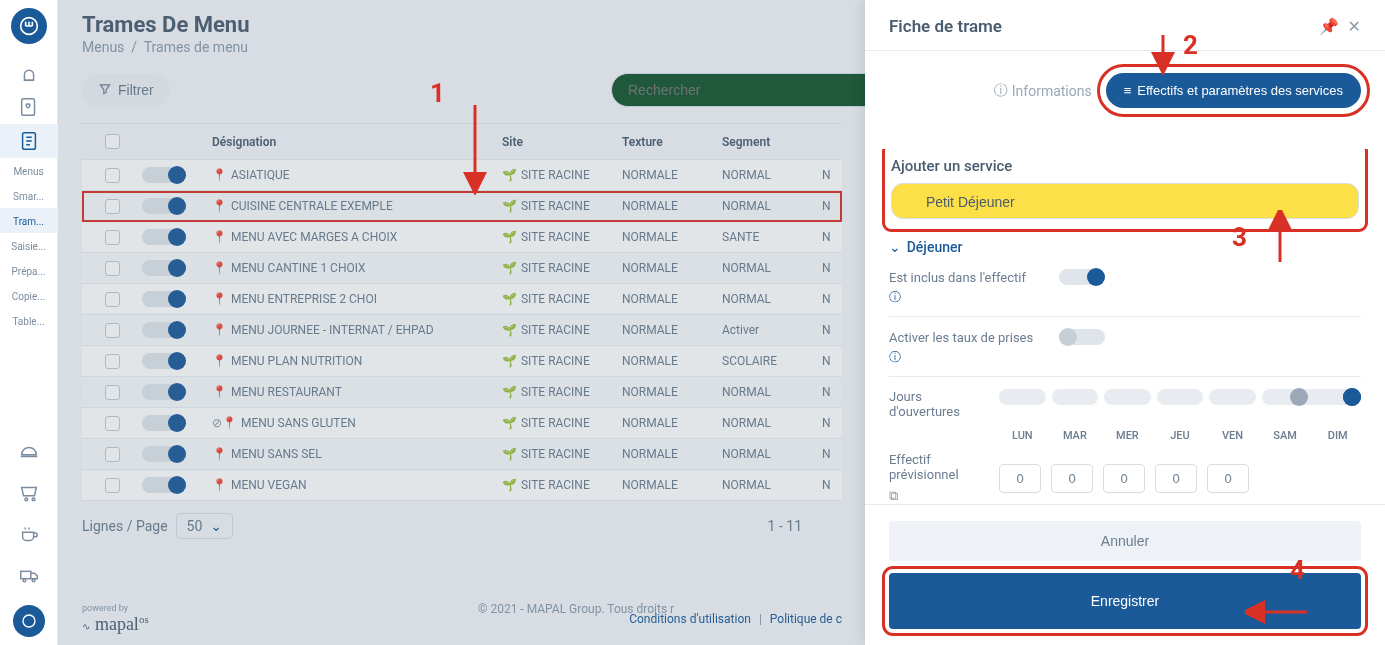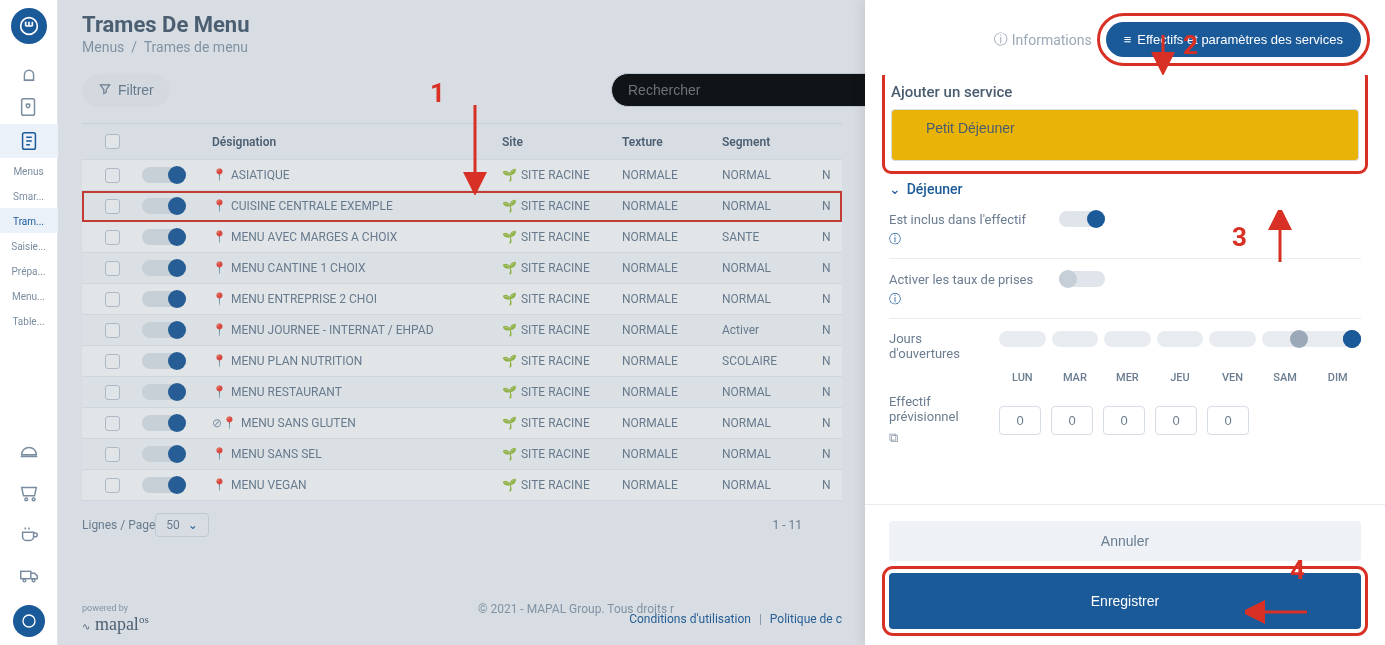--- a/index.html
+++ b/index.html
@@ -19,63 +19,63 @@
 
 .overlay { position: absolute; left: 58px; top: 0; right: 0; bottom: 0; background: rgba(90,110,130,0.18); }
 
 
 .main { position: absolute; left: 58px; top: 0; width: 1327px; height: 645px; padding: 12px 24px 0 24px; }
 .title { font-size: 22px; font-weight: 700; color: #4a5c70; margin-bottom: 2px; }
 .breadcrumb { font-size: 14px; color: #8a9aab; margin-bottom: 18px; }
 .breadcrumb a { color: #8a9aab; text-decoration: none; }
 .toolbar { display: flex; align-items: center; gap: 16px; margin-bottom: 16px; }
 .filter-btn { display: flex; align-items: center; gap: 6px; background: #eef1f5; border: none; border-radius: 18px; padding: 8px 16px; color: #6b7d90; font-size: 14px; cursor: pointer; }
-.search { flex: 0 0 330px; margin-left: auto; margin-right: 420px; border: 1px solid #d6dde5; border-radius: 18px; padding: 8px 16px; font-size: 14px; color: #8a9aab; background: #000000; }
+.search { flex: 0 0 330px; margin-left: auto; margin-right: 420px; border: 1px solid #d6dde5; border-radius: 18px; padding: 8px 16px; font-size: 14px; color: #8a9aab; background: #14532d; }
 
 
 .table { width: 760px; border-top: 1px solid #e0e5eb; }
 .thead, .trow { display: grid; grid-template-columns: 60px 70px 290px 120px 100px 100px 20px; align-items: center; height: 31px; border-bottom: 1px solid #e8ecf1; font-size: 12px; }
 .thead { color: #4a5c70; font-weight: 600; height: 36px; }
 .thead .th { cursor: pointer; }
 .trow { background: #fff; color: #6b7d90; }
 .trow.alt { background: #f7f9fb; }
 .trow.selected { outline: 2px solid #d93025; outline-offset: -2px; }
 .chk { display: flex; justify-content: center; }
 .chk-box { width: 15px; height: 15px; border: 1px solid #c0cad5; border-radius: 3px; background: #fff; }
 .toggle { width: 44px; height: 16px; background: #e0e5eb; border-radius: 10px; position: relative; }
 .toggle .knob { position: absolute; right: 0; top: -1px; width: 18px; height: 18px; background: #1b5a99; border-radius: 50%; }
 .designation { display: flex; align-items: center; gap: 4px; }
 .pin-icon { color: #8a9aab; font-size: 12px; }
 .site { display: flex; align-items: center; gap: 4px; color: #6b7d90; }
 .sprout { color: #3a9b5c; font-size: 12px; }
 
-.pager { display: flex; align-items: center; padding: 12px 0; color: #6b7d90; font-size: 12px; width: 760px; }
+.pager { display: flex; align-items: center; gap: 8px; padding: 12px 0; color: #6b7d90; font-size: 14px; width: 760px; }
 .pager .select { display: flex; align-items: center; gap: 8px; border: 1px solid #d6dde5; border-radius: 4px; padding: 4px 10px; }
 .pager .count { margin-left: auto; margin-right: 40px; }
 
 .footer { position: absolute; left: 24px; bottom: 10px; display: flex; align-items: center; gap: 24px; width: 760px; color: #8a9aab; font-size: 12px; }
 .footer .brand { font-size: 18px; color: #4a5c70; font-family: cursive; }
 .footer .links { margin-left: auto; display: flex; gap: 8px; }
 .footer .links a { color: #1b5a99; text-decoration: none; }
 
 
 .panel { position: absolute; right: 0; top: 0; width: 520px; height: 645px; background: #fff; box-shadow: -2px 0 12px rgba(0,0,0,0.1); display: flex; flex-direction: column; }
 .panel-header { display: flex; align-items: center; padding: 16px 24px 14px; border-bottom: 1px solid #e8ecf1; }
 .panel-title { font-size: 17px; font-weight: 600; color: #4a5c70; }
 .panel-header .pin, .panel-header .close { margin-left: 8px; color: #8a9aab; font-size: 16px; cursor: pointer; }
 .panel-header .spacer { flex: 1; }
 .panel-tabs { display: flex; justify-content: flex-end; gap: 14px; padding: 22px 24px 18px; align-items: center; }
 .tab-info { color: #9aa8b7; font-size: 14px; display: flex; align-items: center; gap: 4px; cursor: pointer; }
 .tab-active { background: #1b5a99; color: #fff; border: none; border-radius: 20px; padding: 10px 18px; font-size: 13px; display: flex; align-items: center; gap: 6px; cursor: pointer; outline: 3px solid #d93025; outline-offset: 6px; }
-.panel-body { flex: 1; overflow-y: auto; padding: 0 24px 12px; position: relative; }
+.panel-body { flex: 1; overflow-y: auto; padding: 0 24px 12px; position: relative; margin-top: 23px; }
 .panel-body::-webkit-scrollbar { width: 10px; }
 .panel-body::-webkit-scrollbar-thumb { background: #c6ced8; border-radius: 5px; }
 .add-service { outline: 3px solid #d93025; outline-offset: 4px; border-radius: 2px; margin-bottom: 14px; padding: 2px 2px 6px; }
 .add-label { font-size: 15px; color: #4a5c70; margin: 6px 0 8px; font-weight: 500; }
-.search-service { width: 100%; border: 1px solid #d6dde5; border-radius: 4px; padding: 10px 12px 24px 34px; font-size: 14px; color: #4a5c70; background: #eab308; position: relative; }
+.search-service { width: 100%; border: 1px solid #d6dde5; border-radius: 12px; padding: 10px 12px 8px 34px; font-size: 14px; color: #4a5c70; background: #fde047; position: relative; }
 .search-wrap { position: relative; }
 .search-wrap .sicon { position: absolute; left: 10px; top: 50%; transform: translateY(-50%); color: #9aa8b7; font-size: 15px; }
 .accordion { display: flex; align-items: center; gap: 6px; color: #1b5a99; font-size: 14px; font-weight: 500; margin: 6px 0 14px; cursor: pointer; }
 .form-row { display: flex; margin: 10px 0 14px; font-size: 13px; color: #6b7d90; }
 .form-row .flabel { width: 170px; display: flex; align-items: center; gap: 4px; }
 .info-icon { color: #1b5a99; font-size: 12px; }
 .toggle-lg { width: 46px; height: 16px; background: #e0e5eb; border-radius: 10px; position: relative; cursor: pointer; }
 .toggle-lg.on .knob2 { right: 0; background: #1b5a99; }
 .toggle-lg .knob2 { position: absolute; right: auto; left: 0; top: -1px; width: 18px; height: 18px; background: #c6ced8; border-radius: 50%; }
 .toggle-lg.on .knob2 { left: auto; right: 0; }
@@ -142,21 +142,21 @@
   <div class="nav-item active">
       <span class="label">Tram...</span>
     </div>
   <div class="nav-item">
       <span class="label">Saisie...</span>
     </div>
   <div class="nav-item">
       <span class="label">Prépa...</span>
     </div>
   <div class="nav-item">
-      <span class="label">Menu...</span>
+      <span class="label">Copie...</span>
     </div>
   <div class="nav-item">
       <span class="label">Table...</span>
     </div>
   <div class="nav-footer">
     <span class="icon"><svg viewBox="0 0 24 24" width="22" height="22" fill="none" stroke="#7a8ca0" stroke-width="1.6">
           <path d="M4 15h16a8 8 0 00-16 0zM3 17h18"></path>
         </svg></span>
     <span class="icon"><svg viewBox="0 0 24 24" width="22" height="22" fill="none" stroke="#7a8ca0" stroke-width="1.6">
           <path d="M4 6h16l-2 9H6L4 6z"></path>
@@ -462,20 +462,26 @@
         <span>|</span>
       <a>Politique de c</a>
     </div>
   </div>
   <div style="position:absolute;bottom:29px;left:420px;font-size:12px;color:#8a9aab">© 2021 - MAPAL Group. Tous droits r</div>
 </div>
 
 <div class="overlay"></div>
 
 <div class="panel">
+  <div class="panel-header">
+    <span class="panel-title">Fiche de trame</span>
+    <span class="spacer"></span>
+    <span class="pin">📌</span>
+    <span class="close">✕</span>
+  </div>
   <div class="panel-tabs">
     <div class="tab-info">
       <span>ⓘ</span>
       <span>Informations</span>
     </div>
     <button class="tab-active">
       <span>≡</span>
       <span>Effectifs et paramètres des services</span>
     </button>
   </div>

